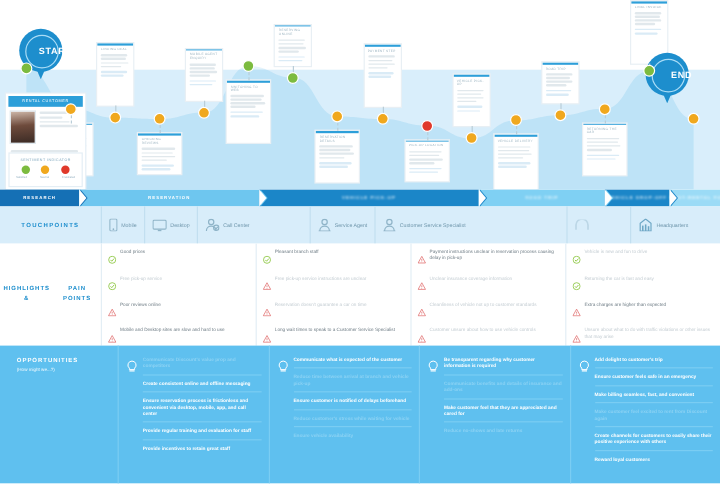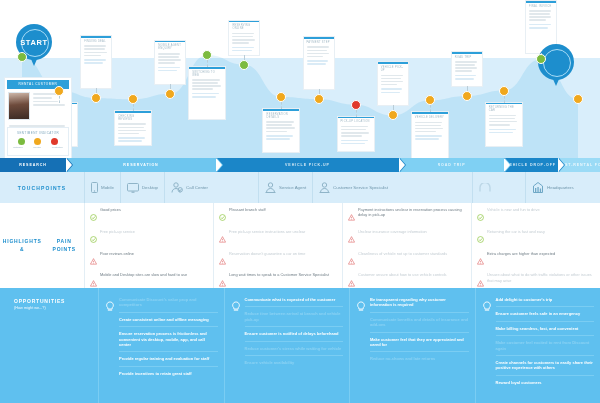--- a/index.html
+++ b/index.html
@@ -26,21 +26,21 @@
   .legend-dots{display:flex;justify-content:space-around;align-items:center;padding:3px 5px 0 5px;}
   .ldot{width:7px;height:7px;border-radius:50%;}
   .legend-lbls{display:flex;justify-content:space-around;padding-top:1px;}
   .legend-lbls span{font-size:2.4px;color:#9ab4c4;}
 
   .pin{position:absolute;width:36px;height:46px;}
   .pin .bulb{width:36px;height:36px;border-radius:50%;background:#1d8ecd;}
   .pin .tip{position:absolute;left:11px;top:26px;width:14px;height:16px;background:#1d8ecd;
             clip-path:polygon(0 0,100% 0,50% 100%);}
   .pin .ring{position:absolute;left:5px;top:5px;width:26px;height:26px;border-radius:50%;border:1.4px solid #a9dcf6;}
-  .pin .txt{position:absolute;left:0;top:0;width:36px;height:36px;display:flex;align-items:center;justify-content:center;
+  .pin .txt{position:absolute;left:12px;top:0;width:36px;height:36px;display:flex;align-items:center;justify-content:center;
             color:#fff;font-size:7.5px;font-weight:bold;letter-spacing:.6px;}
 
   .jdot{position:absolute;width:8px;height:8px;border-radius:50%;border:1.4px solid #ffffff;z-index:5;}
   .jcard{position:absolute;background:#ffffff;box-shadow:0 0 0 1px #e8eff4;overflow:hidden;}
   .jcard .bar{height:1.6px;background:#2d9fd9;}
   .jcard .tl{font-size:2.6px;color:#5e7f92;padding:2px 3px 1px 3px;letter-spacing:.3px;}
   .jcard .bl{padding:0 3px 2px 3px;}
   .stem{position:absolute;width:0;border-left:1px dashed #b9cdd8;z-index:1;}
 
   
@@ -343,20 +343,21 @@
       <div class="bulb"></div>
         <div class="tip"></div>
         <div class="ring"></div>
       <div class="txt">START</div>
     </div>
 
     <div class="pin" style="left:538px;top:44px">
       <div class="bulb"></div>
         <div class="tip"></div>
         <div class="ring"></div>
+      <div class="txt">END</div>
     </div>
   </div>
 
   <div class="phases" id="phases">
       <div class="ph" style="flex:0 0 11%;background:#1570b5">
         <span style="">RESEARCH</span>
         <i class="ph-sep" style="border-left:6px solid #1570b5"></i>
       </div>
       <div class="ph" style="flex:0 0 25%;background:#6ec6ef">
         <span style="">RESERVATION</span>

